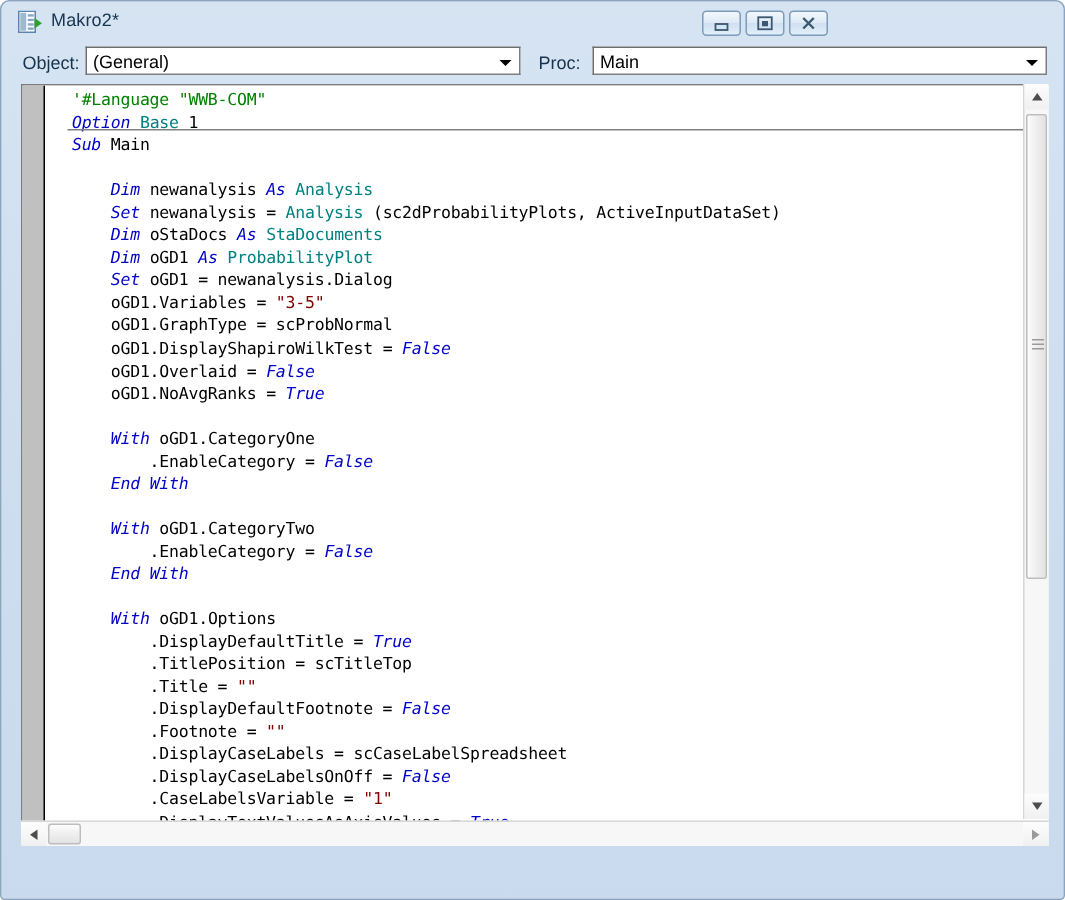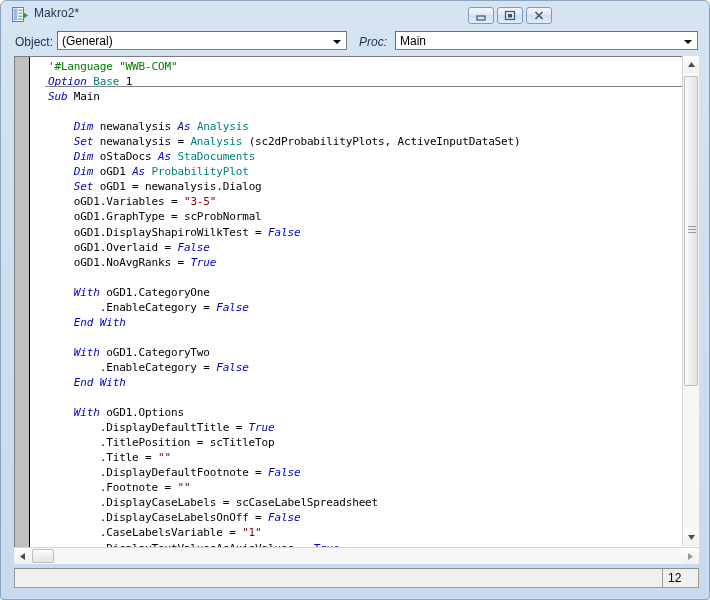--- a/index.html
+++ b/index.html
@@ -91,21 +91,21 @@
     position: absolute;
     right: 5px; top: 8px;
     width: 0; height: 0;
     border-left: 4px solid transparent;
     border-right: 4px solid transparent;
     border-top: 4px solid #000000;
   }
   #combo-object { left: 56px; width: 290px; }
   #combo-proc   { left: 394px; width: 303px; }
   #label-object { left: 14px; }
-  #label-proc   { left: 358px; font-style: italic; }
+  #label-proc   { left: 358px; }
 
   
   #editor-frame {
     position: absolute;
     left: 13px; top: 55px;
     width: 685px; height: 508px;
     box-sizing: border-box;
     border: 1px solid #7d7d7d;
     border-right: none;
     border-bottom: none;
@@ -332,20 +332,14 @@
         </svg>
     </div>
     <div id="hs-thumb"></div>
     <div class="hsb-btn" id="hs-right">
       <svg width="7" height="9" viewBox="0 0 7 9">
           <polygon points="6,4.5 1,1 1,8" fill="#9a9a9a"></polygon>
         </svg>
     </div>
   </div>
 
-  <div id="statusbar">
-    <span id="status-msg"></span>
-    <div id="status-pane">
-      <span id="status-num">12</span>
-    </div>
-  </div>
 
 </div>
 
 </body></html>

